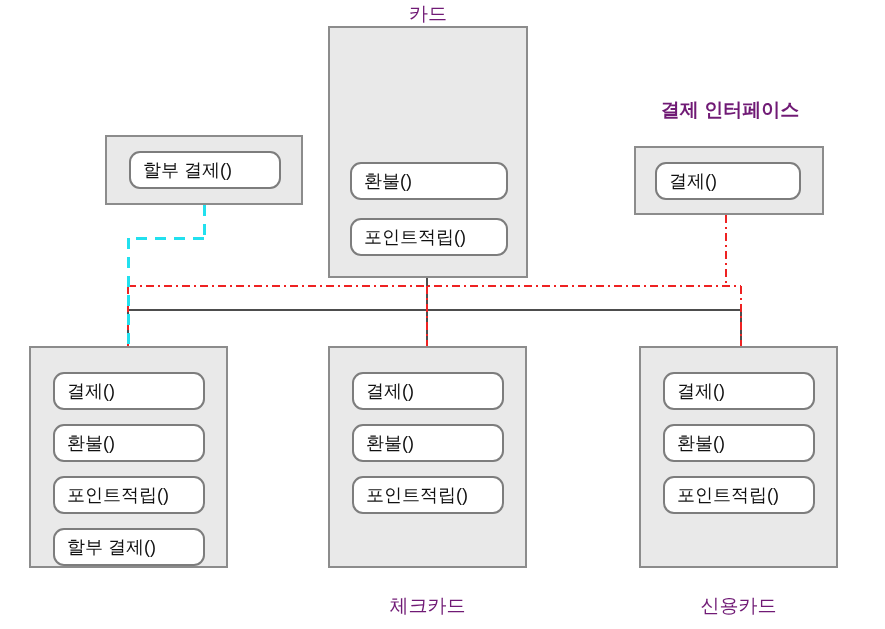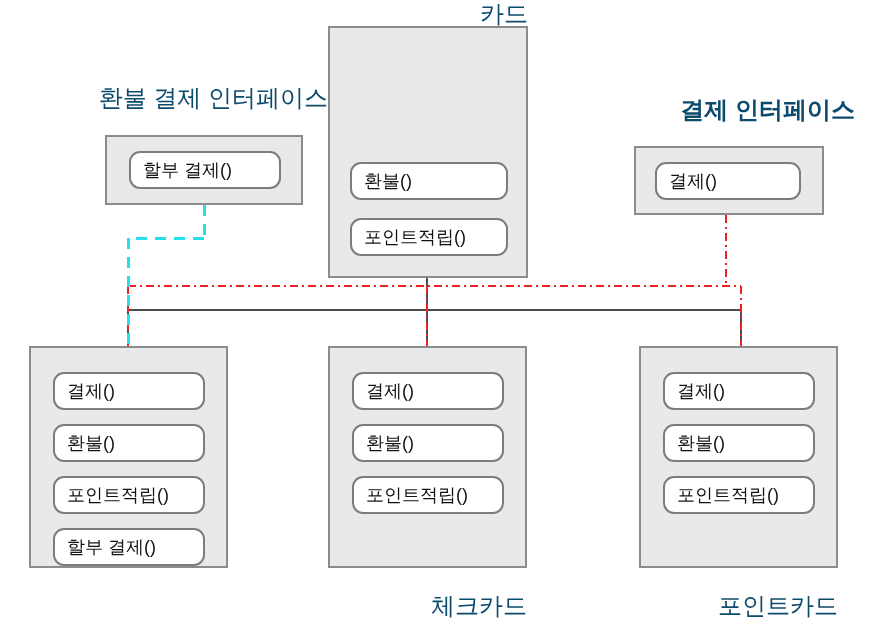--- a/index.html
+++ b/index.html
@@ -28,23 +28,23 @@
   
   .uml-box {
     position: absolute;
     background: #e9e9e9;
     border: 2px solid #8c8c8c;
     box-sizing: border-box;
   }
   
   .box-title {
     position: absolute;
-    text-align: right;
-    color: #0c4a6e;
-    font-size: 24px;
+    text-align: center;
+    color: #701a75;
+    font-size: 19px;
     line-height: 24px;
     white-space: nowrap;
   }
   
   .method-pill {
     position: absolute;
     background: #ffffff;
     border: 2px solid #7d7d7d;
     border-radius: 11px;
     box-sizing: border-box;
@@ -98,21 +98,20 @@
       <path d="M128,238 L128,346"></path>
     </g>
   </svg>
 
   <div class="box-title" style="left:328px; top:2px; width:200px;">카드</div>
   <div class="uml-box" style="left:328px; top:26px; width:200px; height:252px;">
     <div class="method-pill" style="left:20px; top:134px; width:158px; height:38px;">환불()</div>
     <div class="method-pill" style="left:20px; top:190px; width:158px; height:38px;">포인트적립()</div>
   </div>
 
-  <div class="box-title" style="left:78px; top:86px; width:250px;">환불 결제 인터페이스</div>
   <div class="uml-box" style="left:105px; top:135px; width:198px; height:70px;">
     <div class="method-pill" style="left:22px; top:14px; width:152px; height:38px;">할부 결제()</div>
   </div>
 
   <div class="box-title" style="left:605px; top:98px; width:250px;font-weight:bold;">결제 인터페이스</div>
   <div class="uml-box" style="left:634px; top:146px; width:190px; height:69px;">
     <div class="method-pill" style="left:19px; top:14px; width:146px; height:38px;">결제()</div>
   </div>
 
   <div class="uml-box" style="left:29px; top:346px; width:199px; height:222px;">
@@ -127,15 +126,15 @@
     <div class="method-pill" style="left:22px; top:76px; width:152px; height:38px;">환불()</div>
     <div class="method-pill" style="left:22px; top:128px; width:152px; height:38px;">포인트적립()</div>
   </div>
   <div class="box-title" style="left:328px; top:594px; width:199px;">체크카드</div>
 
   <div class="uml-box" style="left:639px; top:346px; width:199px; height:222px;">
     <div class="method-pill" style="left:22px; top:24px; width:152px; height:38px;">결제()</div>
     <div class="method-pill" style="left:22px; top:76px; width:152px; height:38px;">환불()</div>
     <div class="method-pill" style="left:22px; top:128px; width:152px; height:38px;">포인트적립()</div>
   </div>
-  <div class="box-title" style="left:639px; top:594px; width:199px;">포인트카드</div>
+  <div class="box-title" style="left:639px; top:594px; width:199px;">신용카드</div>
 
 </div>
 
 </body></html>

